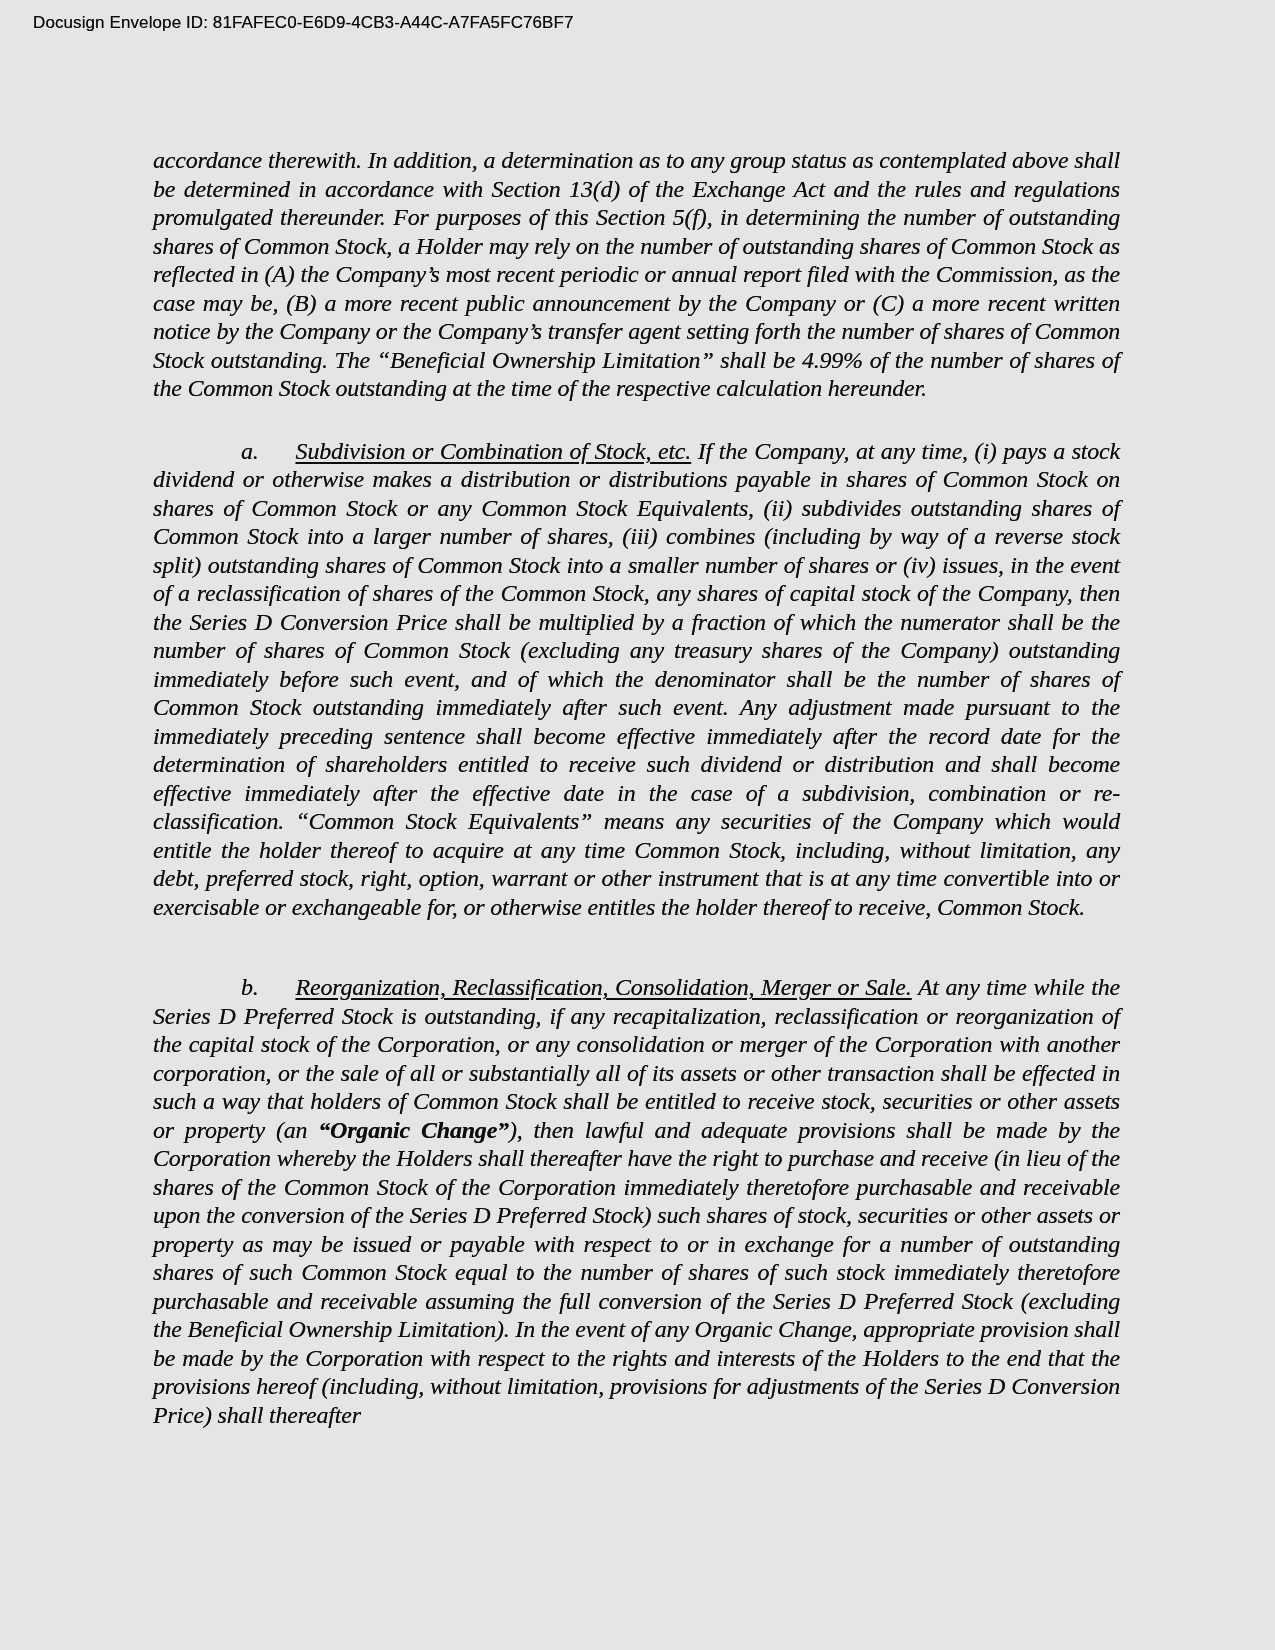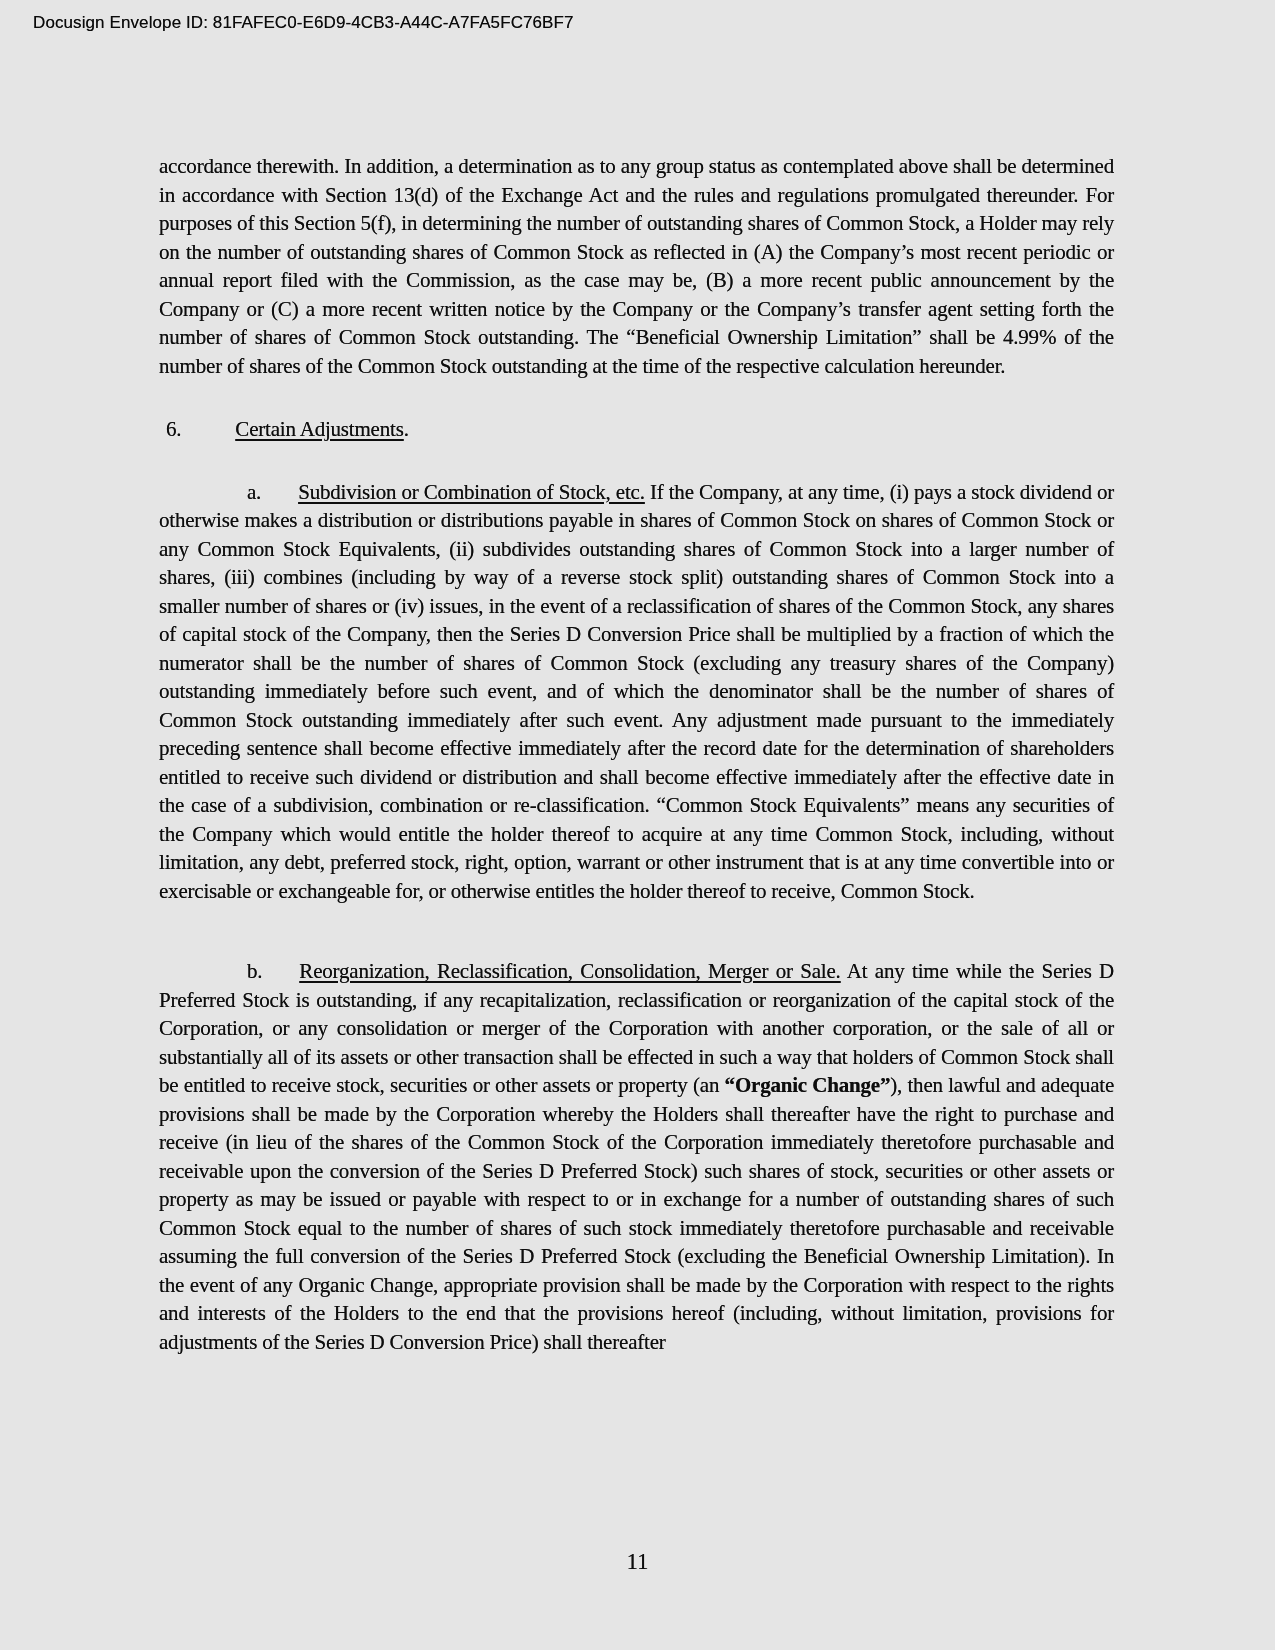--- a/index.html
+++ b/index.html
@@ -26,26 +26,27 @@
     text-shadow: 0 0 0.5px rgba(10,10,10,0.65);
   }
   .doc-body {
     position: absolute;
     left: 145px;
     top: 138px;
     width: 983px;
     color: #0d0d0d;
   }
   .para {
-    margin: 14px;
-    font-size: 21px;
+    margin: 8px;
+    font-size: 24px;
     line-height: 28.5px;
     text-align: justify;
     letter-spacing: -0.2px;
     text-shadow: 0 0 0.6px rgba(10,10,10,0.7);
+    font-style: italic;
   }
   .h6 {
     margin-top: 35px;
     text-align: left;
     text-indent: 7px;
   }
   .tab { display: inline-block; }
   .tab-h6 { width: 54px; }
   .tab-sub { width: 37px; }
   .suba { margin-top: 34px; text-indent: 88px; }
@@ -70,23 +71,21 @@
 <body>
 
 <div class="page">
 
   <div class="docusign">Docusign Envelope ID: 81FAFEC0-E6D9-4CB3-A44C-A7FA5FC76BF7</div>
 
   <div class="doc-body">
 
     <p class="para">accordance therewith. In addition, a determination as to any group status as contemplated above shall be determined in accordance with Section 13(d) of the Exchange Act and the rules and regulations promulgated thereunder. For purposes of this Section 5(f), in determining the number of outstanding shares of Common Stock, a Holder may rely on the number of outstanding shares of Common Stock as reflected in (A) the Company’s most recent periodic or annual report filed with the Commission, as the case may be, (B) a more recent public announcement by the Company or (C) a more recent written notice by the Company or the Company’s transfer agent setting forth the number of shares of Common Stock outstanding. The “Beneficial Ownership Limitation” shall be 4.99% of the number of shares of the Common Stock outstanding at the time of the respective calculation hereunder.</p>
 
-    <p class="para h6"><span>6.</span><span class="tab tab-h6"></span><span class="uline">Certain Adjustments</span><span>.</span></p>
 
     <p class="para sub suba"><span>a.</span><span class="tab tab-sub"></span><span class="uline">Subdivision or Combination of Stock, etc.</span><span> If the Company, at any time, (i) pays a stock dividend or otherwise makes a distribution or distributions payable in shares of Common Stock on shares of Common Stock or any Common Stock Equivalents, (ii) subdivides outstanding shares of Common Stock into a larger number of shares, (iii) combines (including by way of a reverse stock split) outstanding shares of Common Stock into a smaller number of shares or (iv) issues, in the event of a reclassification of shares of the Common Stock, any shares of capital stock of the Company, then the Series D Conversion Price shall be multiplied by a fraction of which the numerator shall be the number of shares of Common Stock (excluding any treasury shares of the Company) outstanding immediately before such event, and of which the denominator shall be the number of shares of Common Stock outstanding immediately after such event. Any adjustment made pursuant to the immediately preceding sentence shall become effective immediately after the record date for the determination of shareholders entitled to receive such dividend or distribution and shall become effective immediately after the effective date in the case of a subdivision, combination or re-classification. “Common Stock Equivalents” means any securities of the Company which would entitle the holder thereof to acquire at any time Common Stock, including, without limitation, any debt, preferred stock, right, option, warrant or other instrument that is at any time convertible into or exercisable or exchangeable for, or otherwise entitles the holder thereof to receive, Common Stock.</span></p>
 
     <p class="para sub subb"><span>b.</span><span class="tab tab-sub"></span><span class="uline">Reorganization, Reclassification, Consolidation, Merger or Sale.</span><span> At any time while the Series D Preferred Stock is outstanding, if any recapitalization, reclassification or reorganization of the capital stock of the Corporation, or any consolidation or merger of the Corporation with another corporation, or the sale of all or substantially all of its assets or other transaction shall be effected in such a way that holders of Common Stock shall be entitled to receive stock, securities or other assets or property (an </span><span class="bold-term">“Organic Change”</span><span>), then lawful and adequate provisions shall be made by the Corporation whereby the Holders shall thereafter have the right to purchase and receive (in lieu of the shares of the Common Stock of the Corporation immediately theretofore purchasable and receivable upon the conversion of the Series D Preferred Stock) such shares of stock, securities or other assets or property as may be issued or payable with respect to or in exchange for a number of outstanding shares of such Common Stock equal to the number of shares of such stock immediately theretofore purchasable and receivable assuming the full conversion of the Series D Preferred Stock (excluding the Beneficial Ownership Limitation). In the event of any Organic Change, appropriate provision shall be made by the Corporation with respect to the rights and interests of the Holders to the end that the provisions hereof (including, without limitation, provisions for adjustments of the Series D Conversion Price) shall thereafter</span></p>
 
   </div>
 
-  <div class="pagenum">11</div>
 
 </div>
 
 </body></html>

